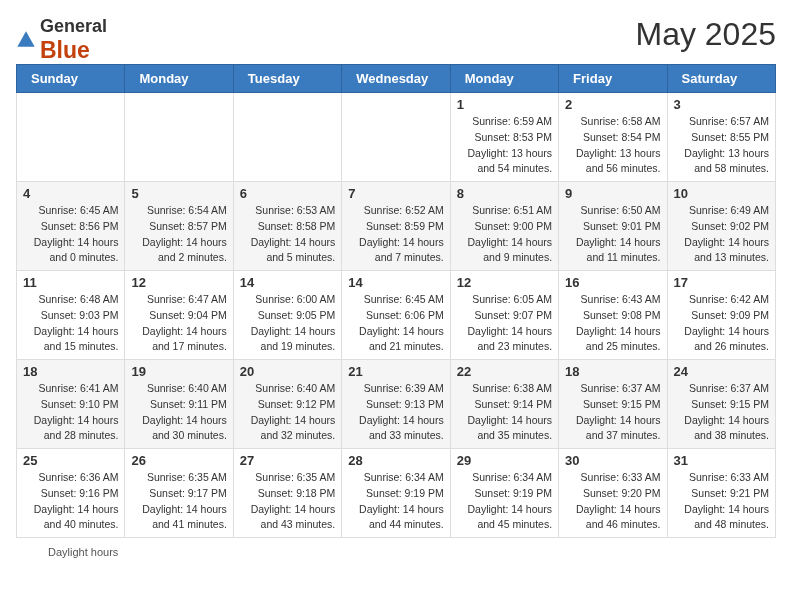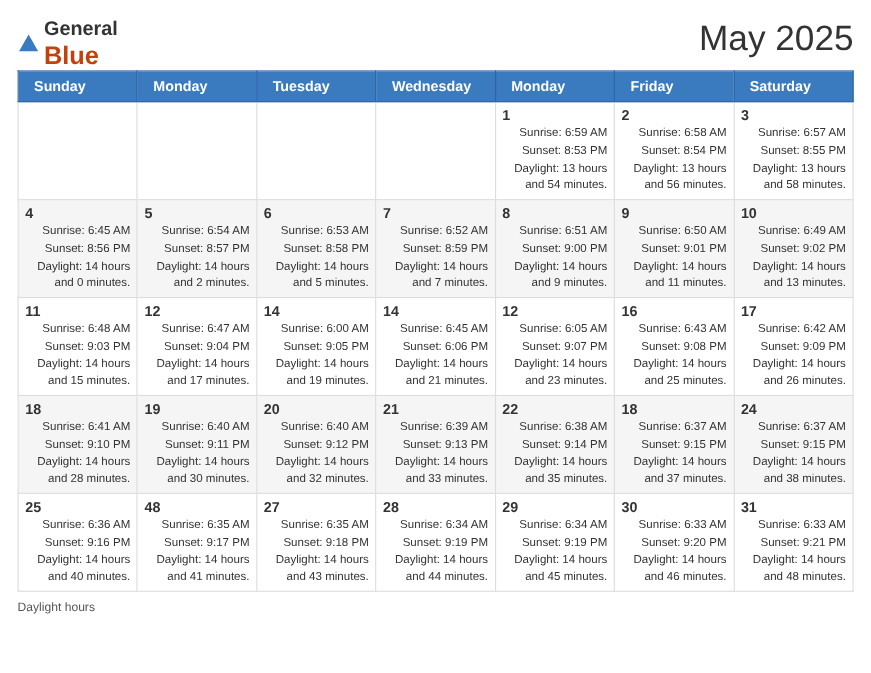--- a/index.html
+++ b/index.html
@@ -73,20 +73,21 @@
       line-height: 1.5;
       text-align: right;
     }
     .empty-cell {
       background: #fff !important;
     }
     .footer-note {
       margin-top: 8px;
       font-size: 11px;
       color: #555;
+      margin-left: 32px;
     }
   </style>
 </head>
 <body>
 
 <div class="header">
   <div class="logo">
     <svg class="logo-icon" viewBox="0 0 30 30" xmlns="http://www.w3.org/2000/svg">
       <polygon points="15,2 28,25 2,25" fill="#3a7abf"></polygon>
     </svg>
@@ -220,21 +221,21 @@
           <span class="day-number">24</span>
           <div class="day-info"><span>Sunrise: 6:37 AM</span><br><span>Sunset: 9:15 PM</span><br><span>Daylight: 14 hours and 38 minutes.</span></div>
         </td>
       </tr>
       <tr>
         <td>
           <span class="day-number">25</span>
           <div class="day-info"><span>Sunrise: 6:36 AM</span><br><span>Sunset: 9:16 PM</span><br><span>Daylight: 14 hours and 40 minutes.</span></div>
         </td>
         <td>
-          <span class="day-number">48</span>
+          <span class="day-number">26</span>
           <div class="day-info"><span>Sunrise: 6:35 AM</span><br><span>Sunset: 9:17 PM</span><br><span>Daylight: 14 hours and 41 minutes.</span></div>
         </td>
         <td>
           <span class="day-number">27</span>
           <div class="day-info"><span>Sunrise: 6:35 AM</span><br><span>Sunset: 9:18 PM</span><br><span>Daylight: 14 hours and 43 minutes.</span></div>
         </td>
         <td>
           <span class="day-number">28</span>
           <div class="day-info"><span>Sunrise: 6:34 AM</span><br><span>Sunset: 9:19 PM</span><br><span>Daylight: 14 hours and 44 minutes.</span></div>
         </td>

